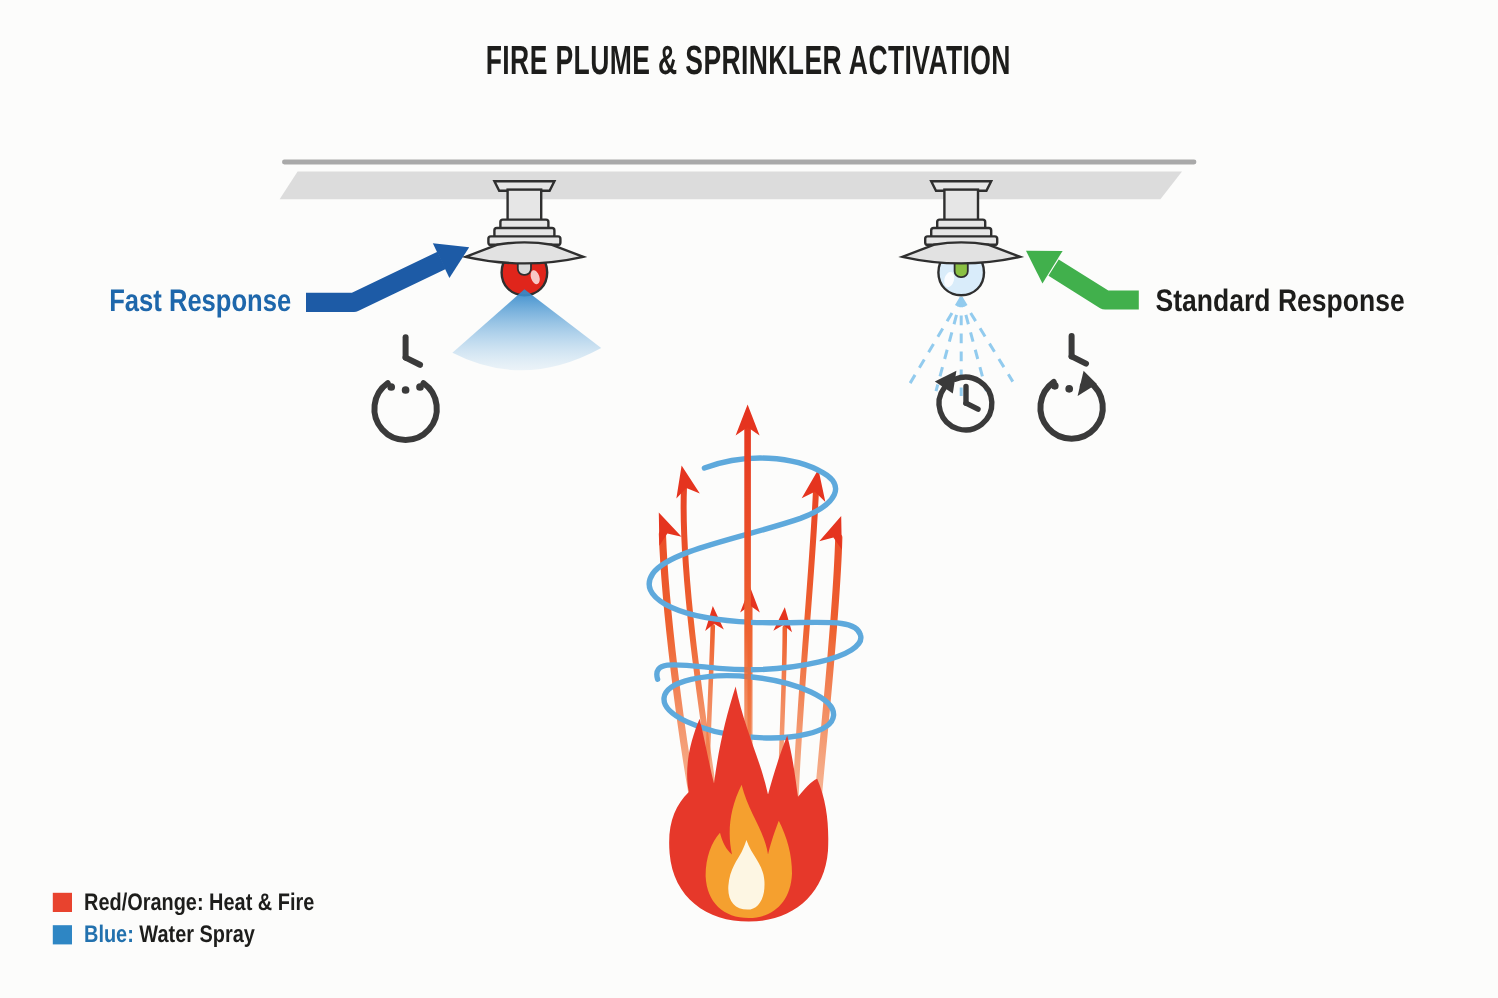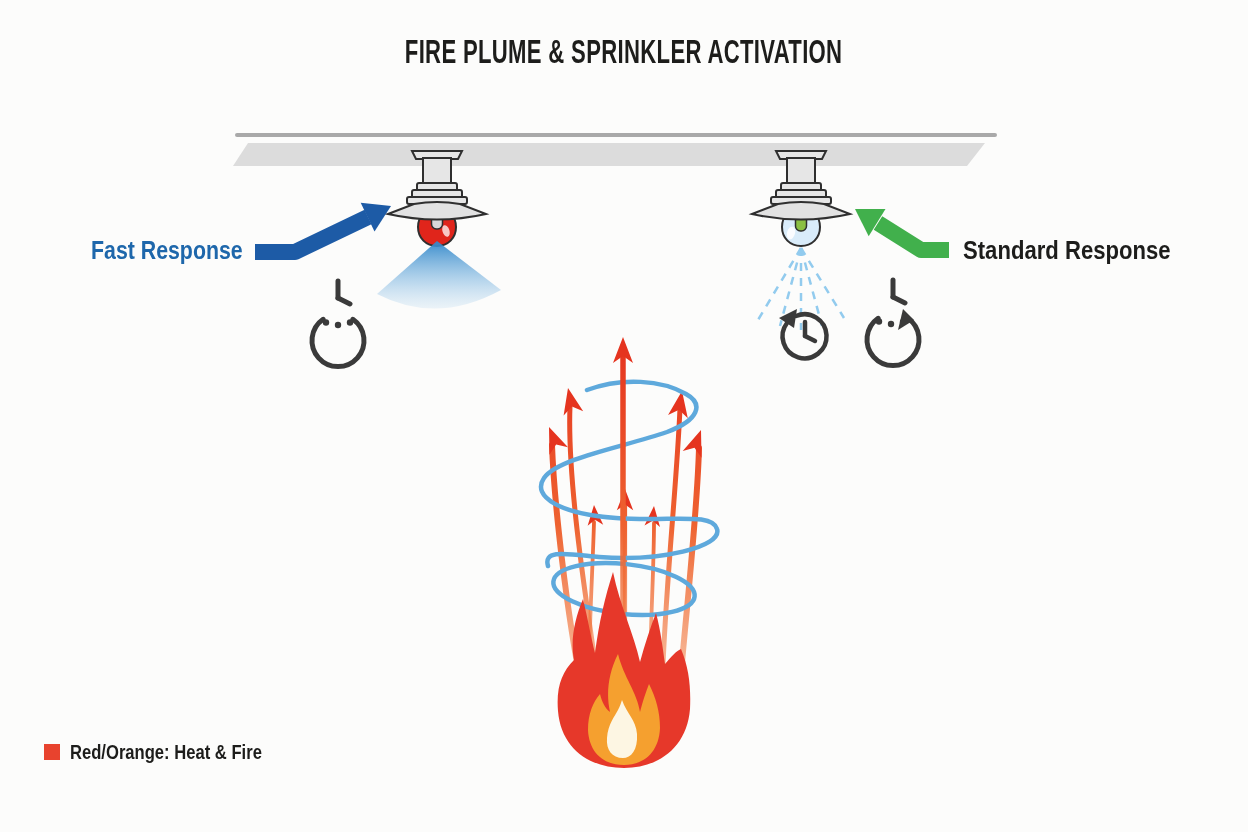--- a/index.html
+++ b/index.html
@@ -178,15 +178,21 @@
     </g>
   </svg>
 
   <div class="legend">
     <div class="legend-row">
       <span class="swatch swatch-red"></span>
       <span class="legend-text">
         <span>Red/Orange:</span><span class="rest">Heat &amp; Fire</span>
       </span>
     </div>
+    <div class="legend-row">
+      <span class="swatch swatch-blue"></span>
+      <span class="legend-text">
+        <span class="prefix-blue">Blue:</span><span class="rest">Water Spray</span>
+      </span>
+    </div>
   </div>
 
 </div>
 
 </body></html>

